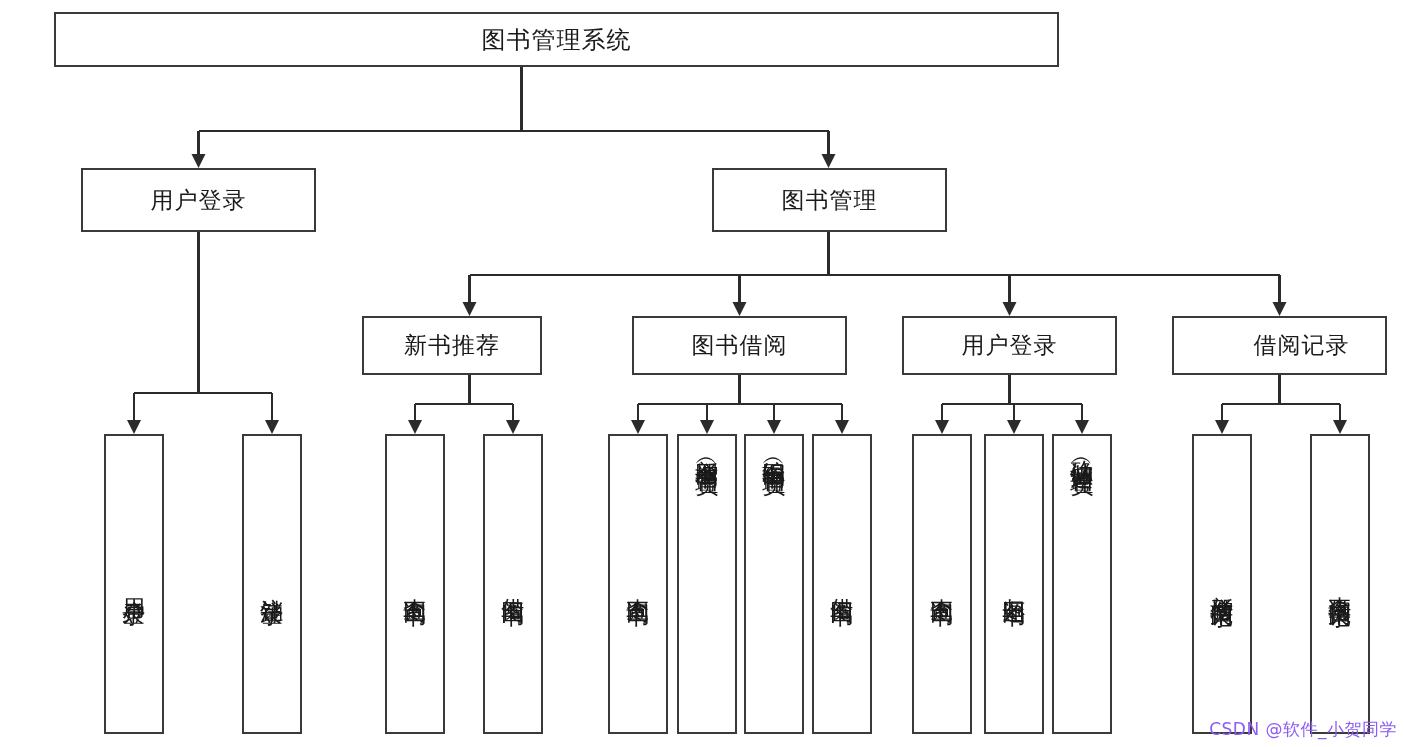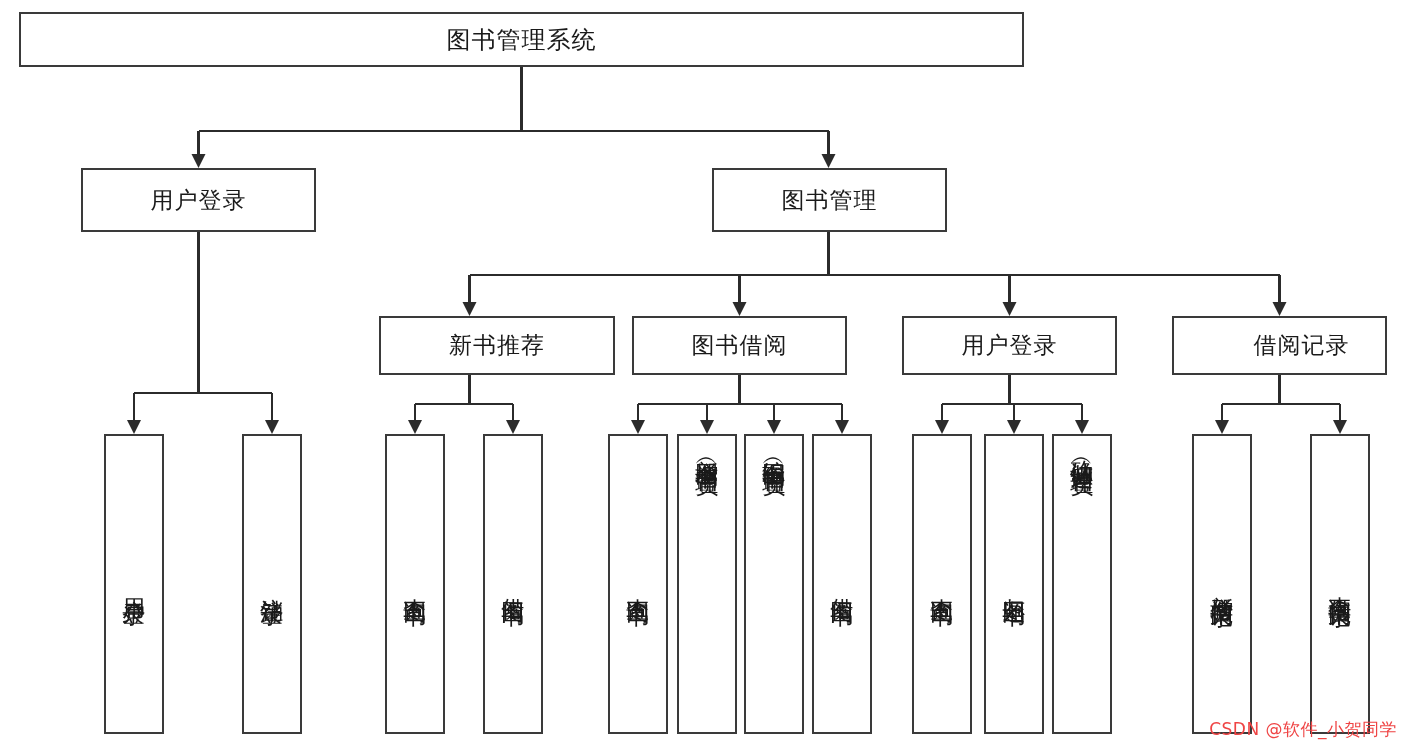--- a/index.html
+++ b/index.html
@@ -52,27 +52,28 @@
     letter-spacing: 2px;
     white-space: nowrap;
     text-align: center;
   }
   .node.vert.topaligned {
     align-items: flex-start;
     padding-top: 6px;
   }
   .node.root {
     font-size: 24px;
+    margin-left: 35px;
   }
   #watermark {
     position: absolute;
     right: 8px;
     bottom: 6px;
     font-size: 17px;
-    color: #ef4444;
+    color: #8b5cf6;
     letter-spacing: 0.5px;
     white-space: nowrap;
     font-family: "DejaVu Sans", "Liberation Sans", sans-serif;
   }
 </style>
 </head>
 <body>
 
 <div id="canvas">
 
@@ -135,21 +136,21 @@
     <span>图书管理系统</span>
   </div>
 
   <div class="node horiz" id="n-user-login" style="left: 81px; top: 168px; width: 235px; height: 64px;">
     <span>用户登录</span>
   </div>
   <div class="node horiz" id="n-book-management" style="left: 712px; top: 168px; width: 235px; height: 64px;">
     <span>图书管理</span>
   </div>
 
-  <div class="node horiz" id="n-new-book-recommend" style="left: 362px; top: 316px; width: 236px; height: 59px; margin-left: 17px;">
+  <div class="node horiz" id="n-new-book-recommend" style="left: 362px; top: 316px; width: 180px; height: 59px;">
     <span>新书推荐</span>
   </div>
   <div class="node horiz" id="n-book-borrow" style="left: 632px; top: 316px; width: 215px; height: 59px;">
     <span>图书借阅</span>
   </div>
   <div class="node horiz" id="n-current-borrow" style="left: 902px; top: 316px; width: 215px; height: 59px;">
     <span>用户登录</span>
   </div>
   <div class="node horiz" id="n-borrow-record" style="left: 1172px; top: 316px; width: 215px; height: 59px; padding-left: 44px;">
     <span>借阅记录</span>

